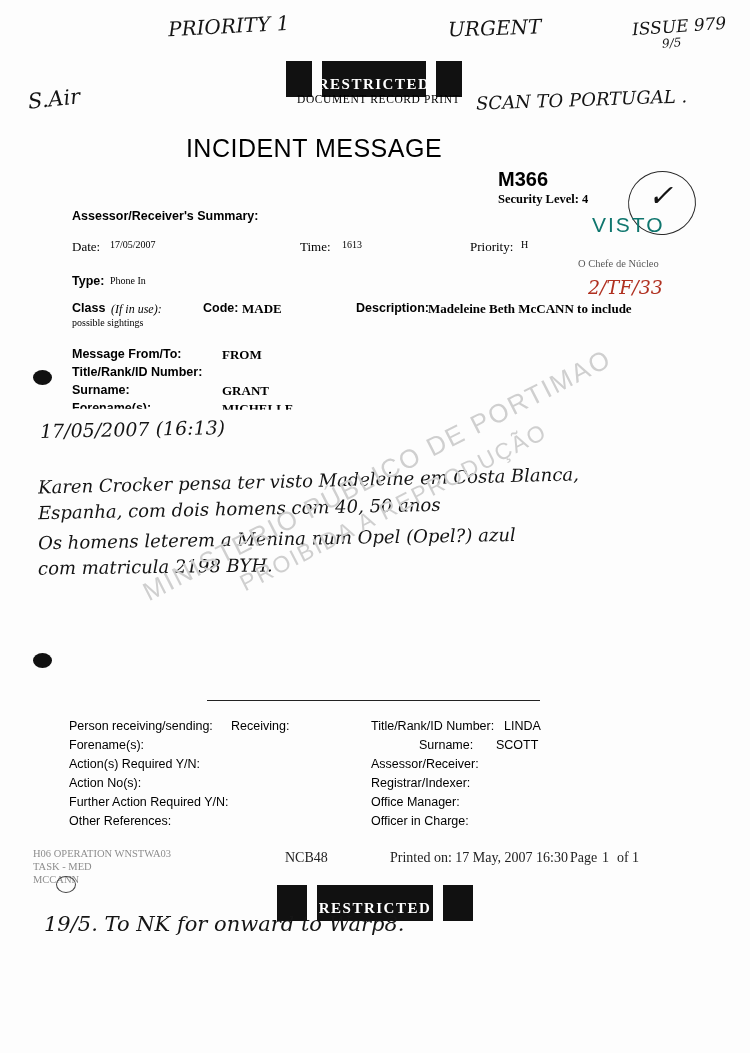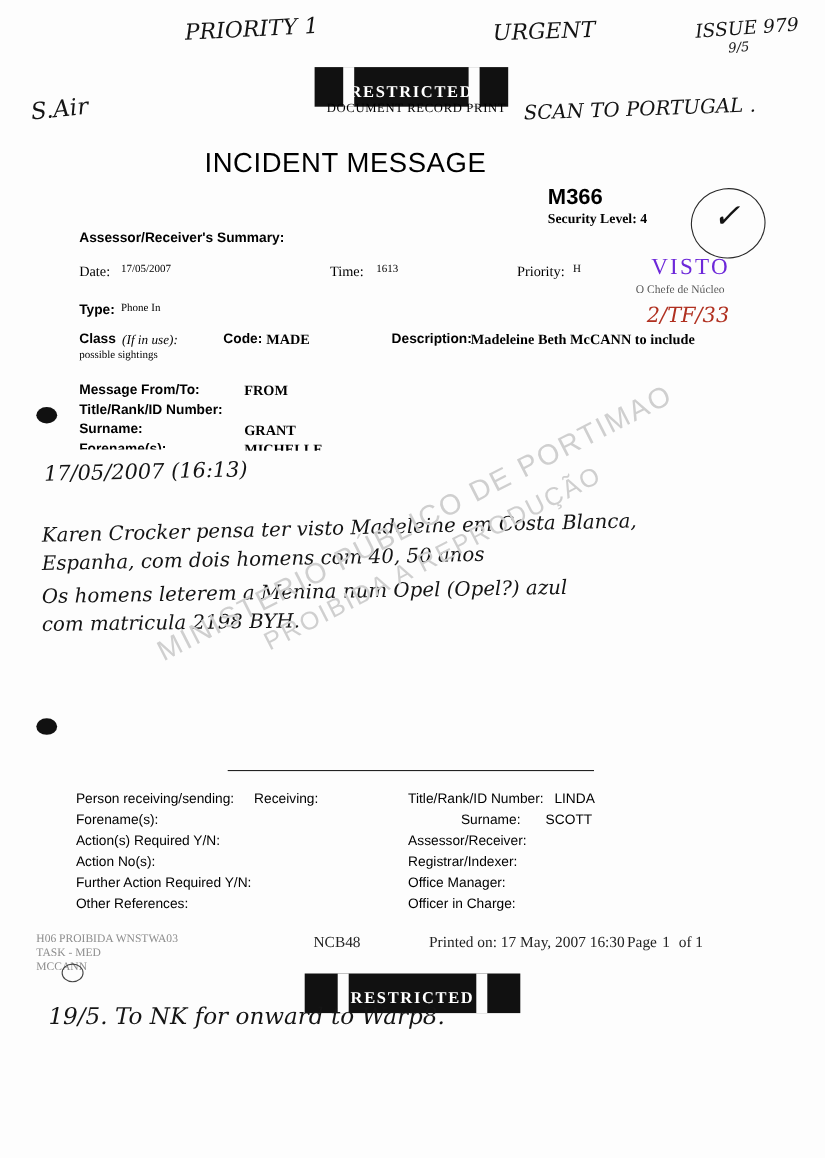--- a/index.html
+++ b/index.html
@@ -122,25 +122,25 @@
     position: absolute;
     font-family: "DejaVu Serif", serif;
     font-style: italic;
     color: #b03020;
     white-space: nowrap;
   }
 
   
   .stamp-visto {
     position: absolute;
-    left: 592px; top: 230px;
-    font-family: Liberation Serif, serif;
+    left: 592px; top: 213px;
+    font-family: Liberation Sans, sans-serif;
     font-size: 21px;
     letter-spacing: 2px;
-    color: #6d28d9;
+    color: #0f766e;
   }
   .stamp-chefe {
     position: absolute;
     left: 578px; top: 258px;
     font-family: "Liberation Serif", serif;
     font-size: 10.5px;
     color: #5a5a5a;
   }
   .stamp-oval {
     position: absolute;
@@ -291,21 +291,21 @@
 
   <div class="field bl" style="left:371px; top:776px;">Registrar/Indexer:</div>
   <div class="field bl" style="left:504px; top:776px;"></div>
 
   <div class="field bl" style="left:371px; top:795px;">Office Manager:</div>
   <div class="field bl" style="left:504px; top:795px;"></div>
 
   <div class="field bl" style="left:371px; top:814px;">Officer in Charge:</div>
   <div class="field bl" style="left:504px; top:814px;"></div>
 
-  <div class="footer-faint" style="left:33px; top:848px;">H06 PROIBIDA     WNSTWA03</div>
+  <div class="footer-faint" style="left:33px; top:848px;">H06 OPERATION     WNSTWA03</div>
   <div class="footer-faint" style="left:33px; top:861px;">TASK - MED</div>
   <div class="footer-faint" style="left:33px; top:874px;">MCCANN</div>
 
   <div class="footer-small" style="left:285px; top:850px;">NCB48</div>
   <div class="footer-small" style="left:390px; top:850px;">Printed on: 17 May, 2007 16:30</div>
   <div class="footer-small" style="left:570px; top:850px;">Page</div>
   <div class="footer-small" style="left:602px; top:850px;">1</div>
   <div class="footer-small" style="left:617px; top:850px;">of</div>
   <div class="footer-small" style="left:632px; top:850px;">1</div>
 

